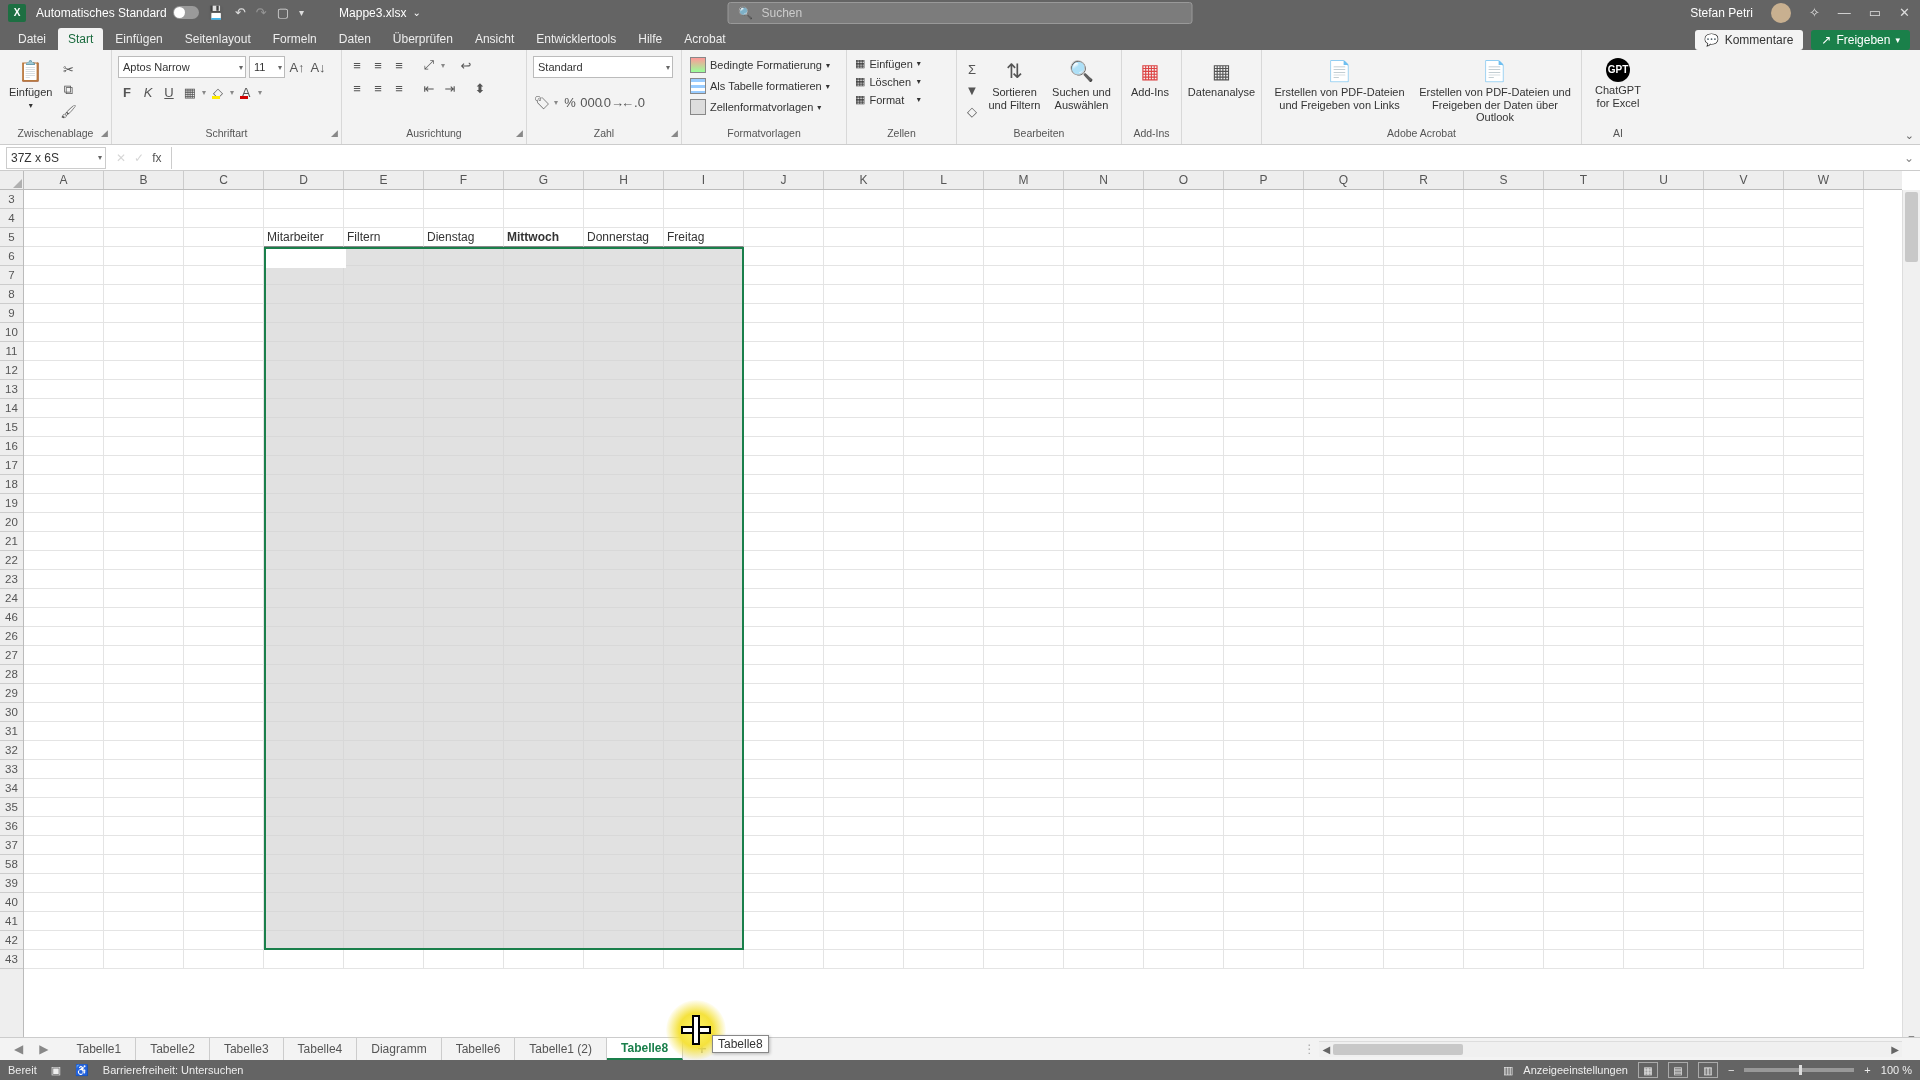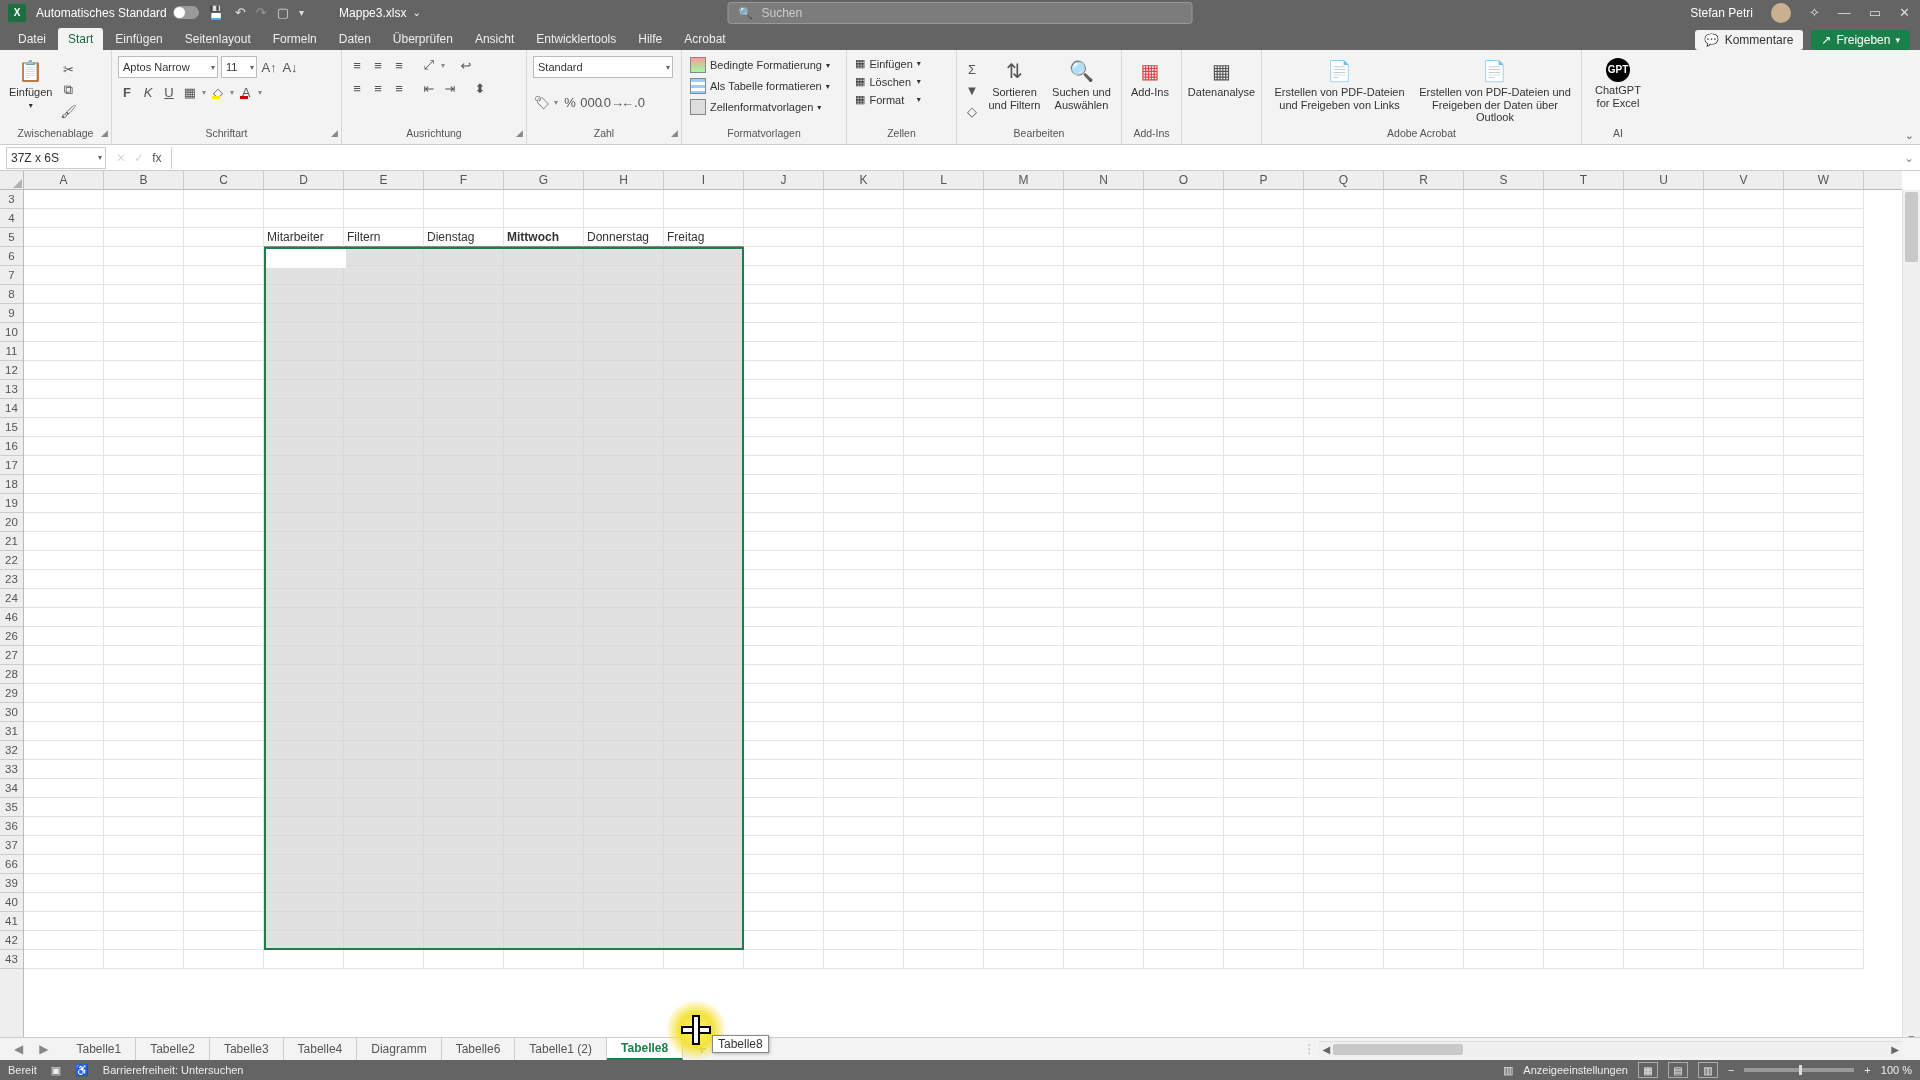--- a/index.html
+++ b/index.html
@@ -29,21 +29,21 @@
 .rgroup{border-right:1px solid #d8d8d8;display:flex;flex-direction:column;padding:2px 6px 0;height:100%}
 .rgroup .body{flex:1;display:flex;align-items:flex-start;gap:4px;padding-top:4px}
 .rgroup .lbl{height:17px;font-size:10.5px;color:#555;text-align:center;position:relative}
 .rgroup .lbl .dlg{position:absolute;right:-3px;top:1px;font-size:9px;color:#888}
 .bigbtn{display:flex;flex-direction:column;align-items:center;justify-content:center;text-align:center;font-size:11px;line-height:1.15;gap:2px;padding:2px 3px;min-width:40px}
 .bigbtn .ic{width:26px;height:26px;display:flex;align-items:center;justify-content:center;font-size:20px;color:#555}
 .vstack{display:flex;flex-direction:column;gap:3px}
 .hrow{display:flex;align-items:center;gap:3px}
 .smallic{width:18px;height:18px;display:flex;align-items:center;justify-content:center;color:#555;font-size:13px;border:1px solid transparent}
 .fontbox{height:22px;border:1px solid #bbb;background:#fff;font-size:11px;padding:0 14px 0 4px;position:relative;display:flex;align-items:center}
-.fontbox.name{width:100px}
+.fontbox.name{width:128px}
 .fontbox.size{width:36px}
 .dd{position:absolute;right:2px;font-size:8px;color:#666}
 .combo{height:22px;border:1px solid #bbb;background:#fff;font-size:11px;padding:0 14px 0 4px;width:140px;display:flex;align-items:center;position:relative}
 .colorbtn{position:relative}
 .colorbar{position:absolute;bottom:1px;left:2px;right:6px;height:3px}
 .listbtn{display:flex;align-items:center;gap:4px;font-size:11px;padding:1px 2px;white-space:nowrap}
 .listbtn .sq{width:16px;height:16px;border:1px solid #888}
 .collapse{position:absolute;right:6px;bottom:2px;font-size:11px;color:#666}
 
 .fxbar{height:26px;background:#fff;border-bottom:1px solid #ccc;display:flex;align-items:center}
@@ -432,21 +432,21 @@
       <div class="rh">28</div>
       <div class="rh">29</div>
       <div class="rh">30</div>
       <div class="rh">31</div>
       <div class="rh">32</div>
       <div class="rh">33</div>
       <div class="rh">34</div>
       <div class="rh">35</div>
       <div class="rh">36</div>
       <div class="rh">37</div>
-      <div class="rh">66</div>
+      <div class="rh">58</div>
       <div class="rh">39</div>
       <div class="rh">40</div>
       <div class="rh">41</div>
       <div class="rh">42</div>
       <div class="rh">43</div>
     </div>
   <div class="cells" id="cells">
       <div class="cellrow">
         <div class="cell"></div>
         <div class="cell"></div>

